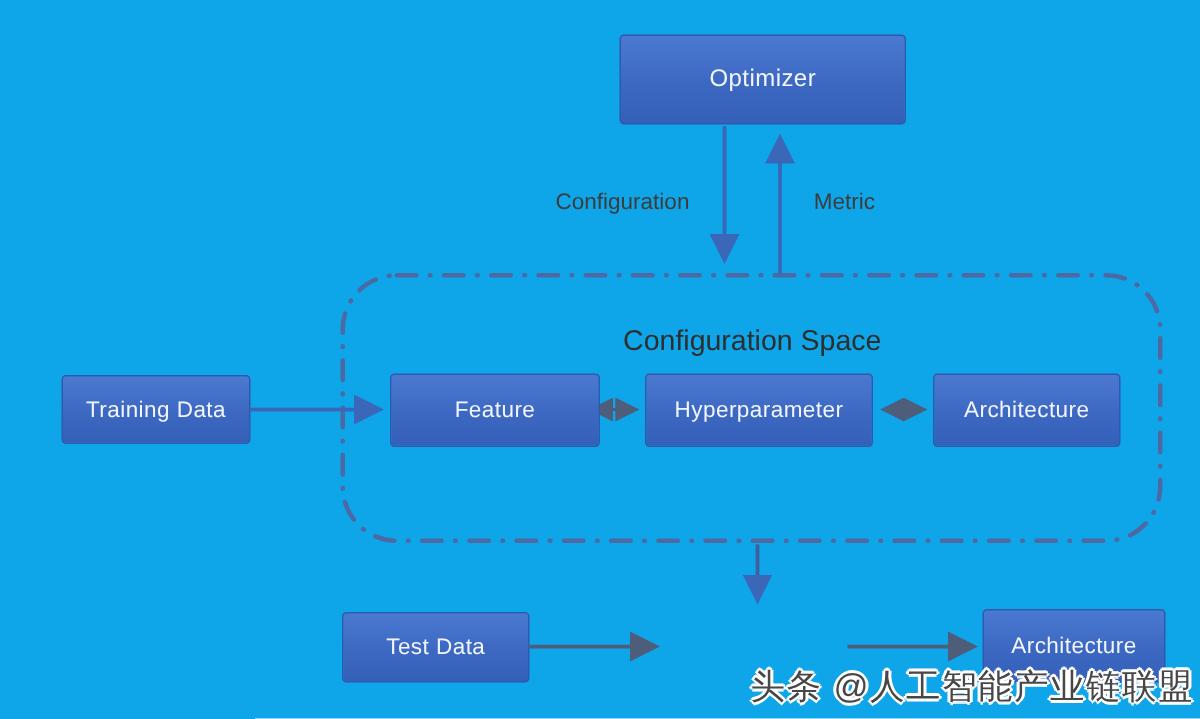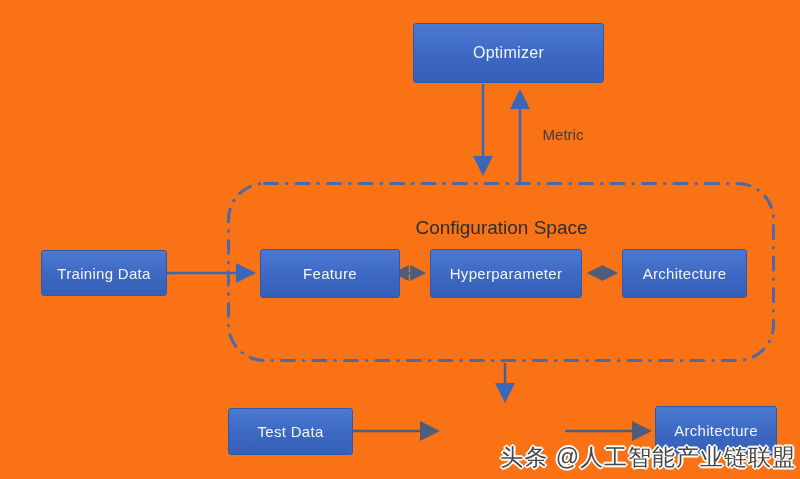--- a/index.html
+++ b/index.html
@@ -1,19 +1,19 @@
 <!DOCTYPE html>
 <html><head>
 <meta charset="utf-8">
 <style>
   html,body{margin:0;padding:0;background:#ffffff;}
   .stage{
     position:relative;
     width:800px;height:479px;
-    background:#f97316;
+    background:#0ea5e9;
     font-family:"Liberation Sans", sans-serif;
     overflow:hidden;
   }
   .layer{position:absolute;left:0;top:0;width:800px;height:479px;}
   .node{
     position:absolute;
     display:flex;align-items:center;justify-content:center;
     background:linear-gradient(180deg,#4b79d0 0%,#3c68c2 55%,#3560b8 100%);
     border:1px solid #3059ae;
     border-radius:3px;
@@ -89,20 +89,21 @@
 
     <line x1="505" y1="363" x2="505" y2="399" stroke="#3f5f9e" stroke-width="2.5" marker-end="url(#arrBlue)"></line>
 
     <line x1="353" y1="431" x2="436" y2="431" stroke="#4d5d7a" stroke-width="2.5" marker-end="url(#arrGray)"></line>
 
     <line x1="565" y1="431" x2="648" y2="431" stroke="#4d5d7a" stroke-width="2.5" marker-end="url(#arrGray)"></line>
   </svg>
 
   <div class="node node-optimizer">Optimizer</div>
 
+  <div class="edge-label label-configuration">Configuration</div>
   <div class="edge-label label-metric">Metric</div>
 
   <div class="space-title">Configuration Space</div>
 
   <div class="node node-training-data">Training Data</div>
   <div class="node node-feature">Feature</div>
   <div class="node node-hyperparameter">Hyperparameter</div>
   <div class="node node-test-data">Test Data</div>
 
   <div class="node node-architecture">Architecture</div>

